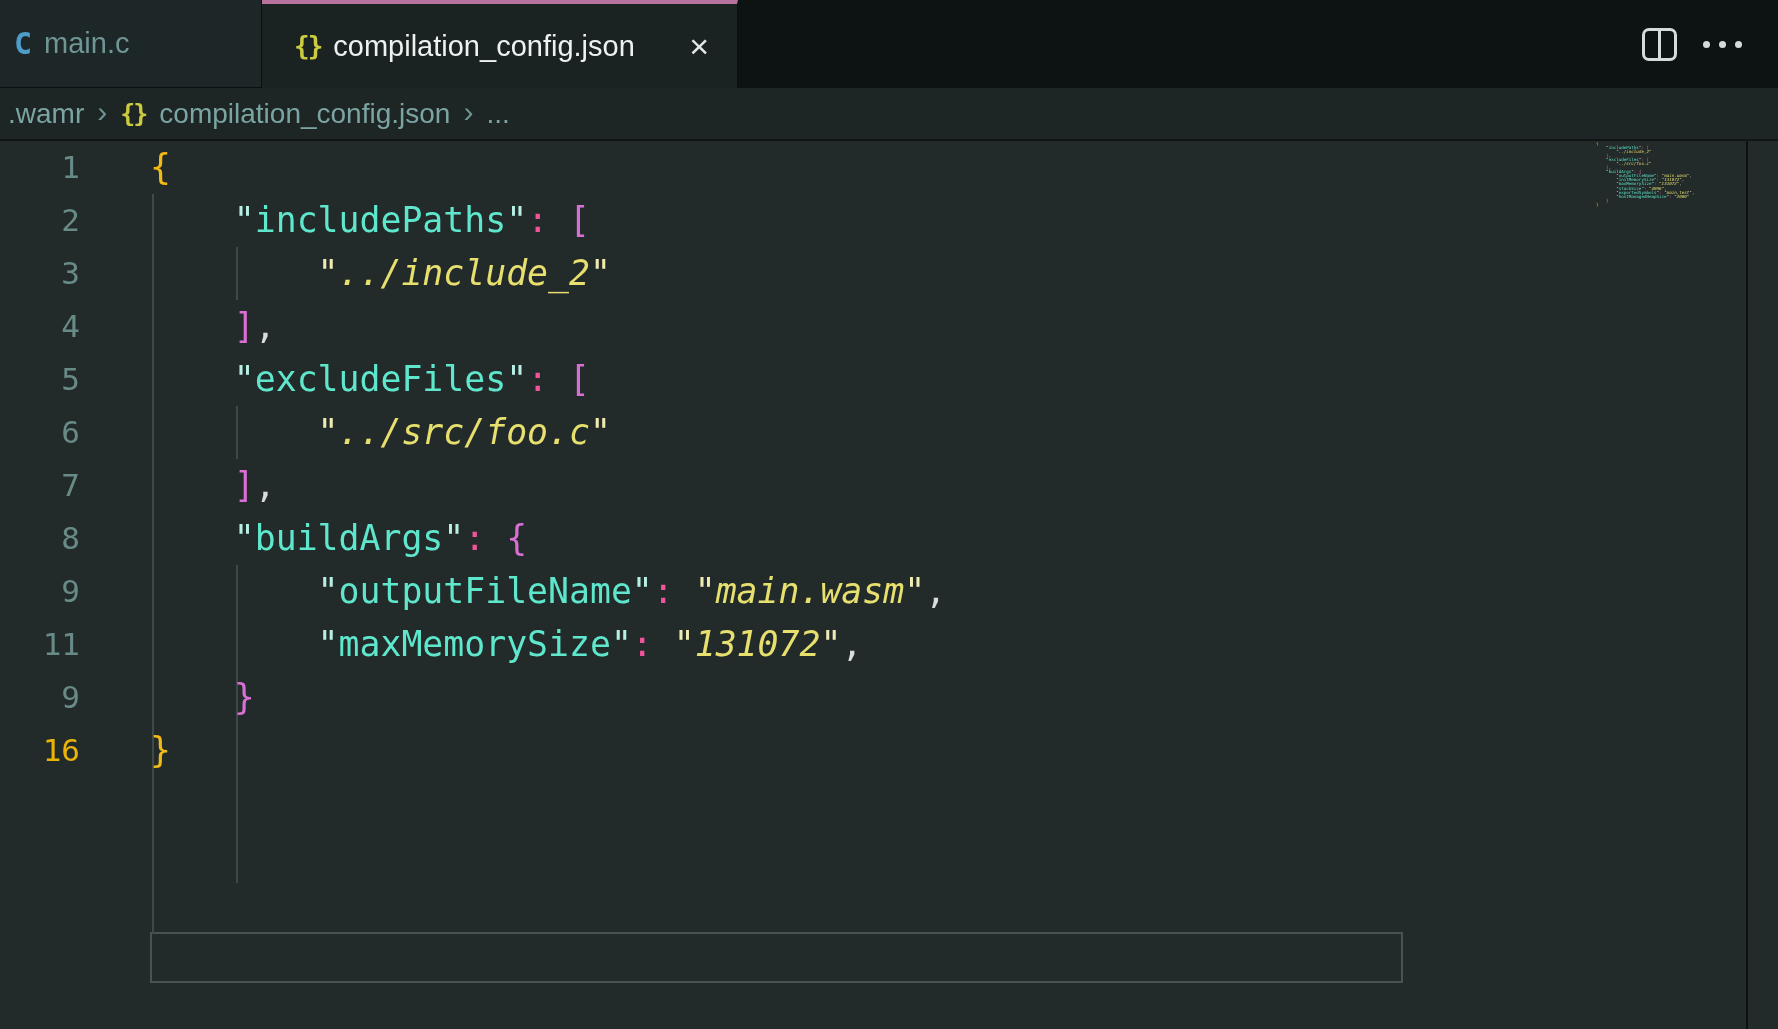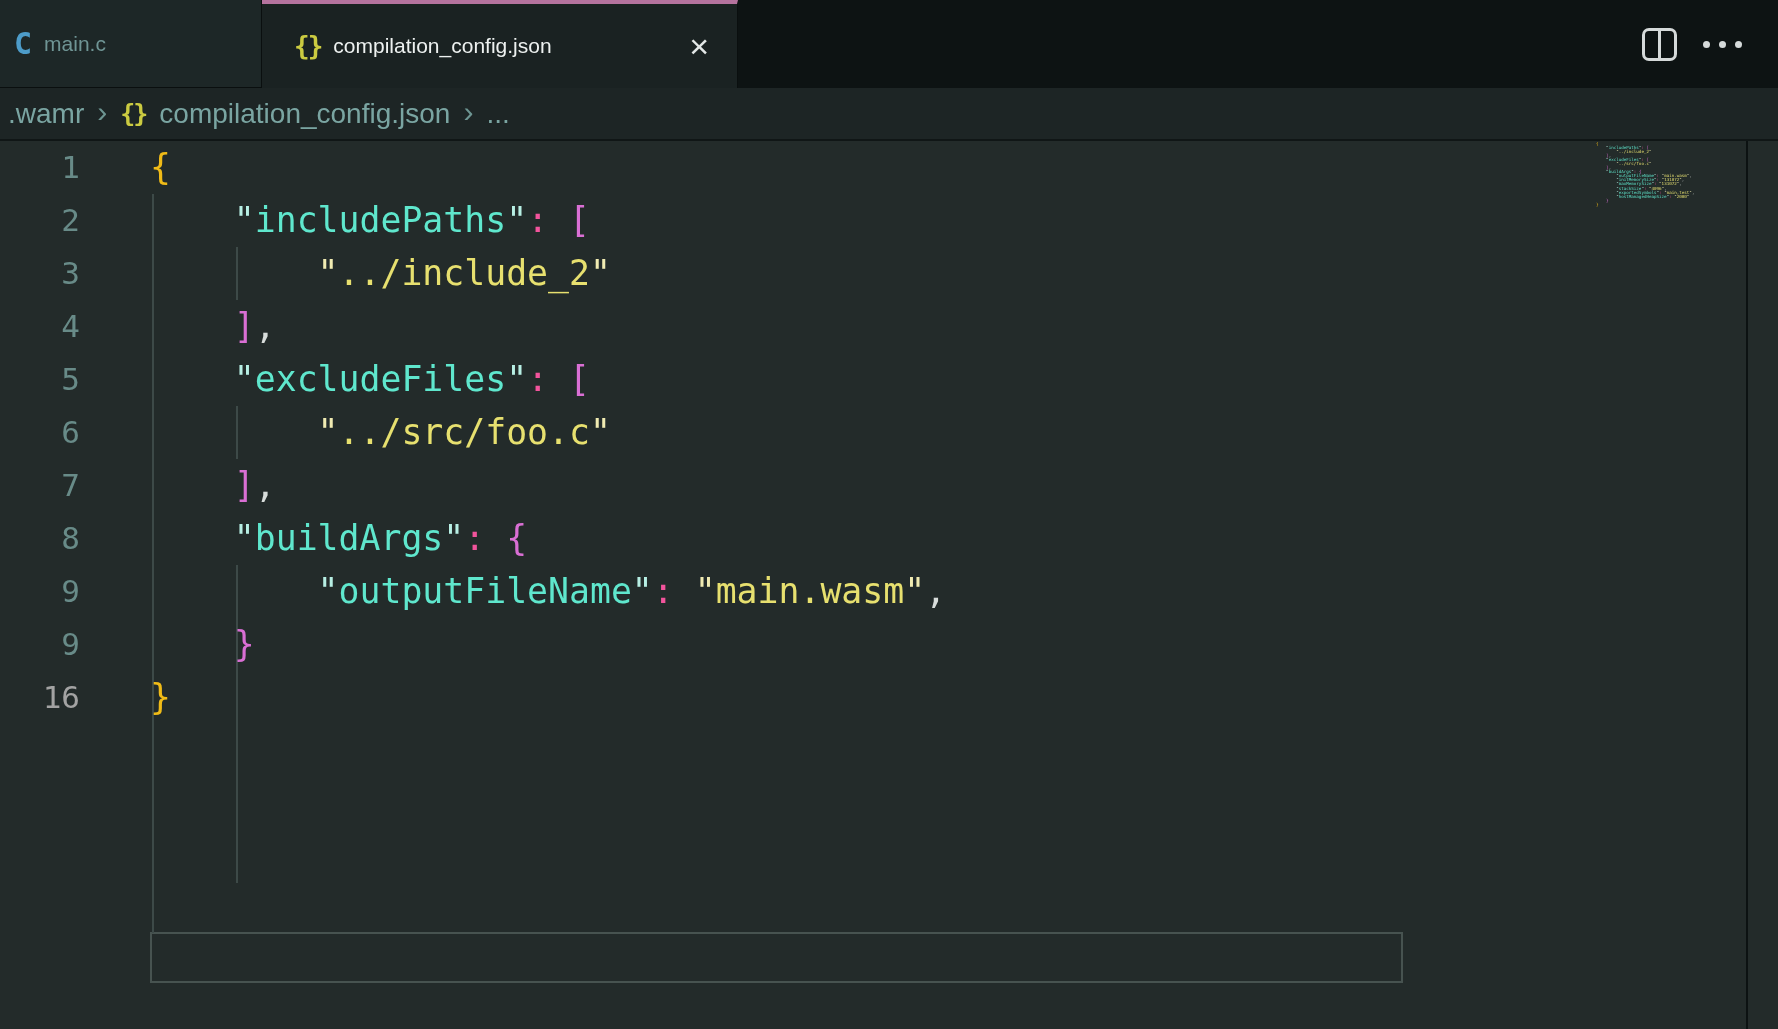--- a/index.html
+++ b/index.html
@@ -14,21 +14,21 @@
   .tabbar { position:absolute; left:0; top:0; width:1778px; height:88px;
             background:#0d1313; }
   .tab { position:absolute; top:0; height:88px; display:flex; align-items:center; cursor:pointer; }
   .tab.inactive { left:0; width:262px; background:#1d2727;
                   border-right:1px solid #0a0f0f; border-bottom:1px solid #0a0f0f; }
   .tab.active { left:262px; width:476px; background:#1a2222;
                 border-top:4px solid #b5739e; border-right:1px solid #0a0f0f; }
   .tab .ficon { font-weight:bold; font-family:"DejaVu Sans Mono", monospace; }
   .icon-c { color:#4d9cc9; font-size:30px; margin:0 12px 0 14px; }
   .icon-json { color:#cbcb41; font-size:26px; margin:0 12px 0 32px; letter-spacing:-2px; }
-  .tab-label { font-size:21px; }
+  .tab-label { font-size:29px; }
   .tab.inactive .tab-label { color:#6f9595; }
   .tab.active .tab-label { color:#edf1f0; }
   .tab-close { margin-left:auto; margin-right:28px; color:#e3e8e7; font-size:34px;
                line-height:34px; font-weight:400; }
 
   .editor-actions { position:absolute; right:36px; top:0; height:88px;
                     display:flex; align-items:center; gap:26px; }
   .split-icon { width:35px; height:33px; border:3px solid #d5dada; border-radius:7px;
                 position:relative; }
   .split-icon .divider { position:absolute; left:50%; top:0; width:3px; height:100%;
@@ -53,32 +53,32 @@
   .guide-b1 { left:236px; top:106px; height:53px; }
   .guide-b2 { left:236px; top:265px; height:53px; }
   .guide-b3 { left:236px; top:424px; height:318px; }
   .cur-line-box { position:absolute; left:150px; top:791px; width:1253px; height:51px;
                   border:2px solid #475350; }
 
   .code-lines { position:absolute; left:0; top:0; width:1590px; }
   .row { display:flex; height:53px; }
   .ln { width:80px; text-align:right; color:#688b88;
         font-family:"DejaVu Sans Mono", monospace; font-size:31px; line-height:53px; }
-  .row.cur .ln { color:#a3a3a3; }
+  .row.cur .ln { color:#eab308; }
   pre.lc { margin:0 0 0 70px; font-family:"DejaVu Sans Mono", monospace;
            font-size:34.8px; line-height:53px; }
 
   
   .tk-q     { color:var(--tk-q,#b7efe4); }
   .tk-key   { color:var(--tk-key,#5fe7cd); }
   .tk-colon { color:var(--tk-colon,#f2549c); }
   .tk-b0    { color:var(--tk-b0,#f0bb17); }
   .tk-b1    { color:var(--tk-b1,#d96fd4); }
   .tk-vq    { color:var(--tk-vq,#f0ebb2); }
-  .tk-val   { color:var(--tk-val,#e7e06f); }
+  .tk-val   { color:var(--tk-val,#e7e06f);font-style:italic; }
   .tk-comma { color:var(--tk-comma,#d8dddb); }
 
   
   .minimap { position:absolute; left:1596px; top:1px; width:148px; height:200px;
              overflow:hidden; opacity:.95; }
   pre.mml { margin:0; font-family:"DejaVu Sans Mono", monospace;
             font-size:4.2px; line-height:4.05px; }
   .mm-sep { position:absolute; left:1746px; top:0; width:2px; height:888px;
             background:#0c1212; }
 </style>
@@ -155,20 +155,24 @@
         <span class="ln">7</span>
         <pre class="lc"><span class="tk-ws">    </span><span class="tk-b1">]</span><span class="tk-comma">,</span></pre>
       </div>
       <div class="row">
         <span class="ln">8</span>
         <pre class="lc"><span class="tk-ws">    </span><span class="tk-q">"</span><span class="tk-key">buildArgs</span><span class="tk-q">"</span><span class="tk-colon">:</span><span class="tk-ws"> </span><span class="tk-b1">{</span></pre>
       </div>
       <div class="row">
         <span class="ln">9</span>
         <pre class="lc"><span class="tk-ws">        </span><span class="tk-q">"</span><span class="tk-key">outputFileName</span><span class="tk-q">"</span><span class="tk-colon">:</span><span class="tk-ws"> </span><span class="tk-vq">"</span><span class="tk-val">main.wasm</span><span class="tk-vq">"</span><span class="tk-comma">,</span></pre>
+      </div>
+      <div class="row">
+        <span class="ln">11</span>
+        <pre class="lc"><span class="tk-ws">        </span><span class="tk-q">"</span><span class="tk-key">maxMemorySize</span><span class="tk-q">"</span><span class="tk-colon">:</span><span class="tk-ws"> </span><span class="tk-vq">"</span><span class="tk-val">131072</span><span class="tk-vq">"</span><span class="tk-comma">,</span></pre>
       </div>
       <div class="row">
         <span class="ln">9</span>
         <pre class="lc"><span class="tk-ws">    </span><span class="tk-b1">}</span></pre>
       </div>
       <div class="row cur">
         <span class="ln">16</span>
         <pre class="lc"><span class="tk-b0">}</span></pre>
       </div>
     </div>

